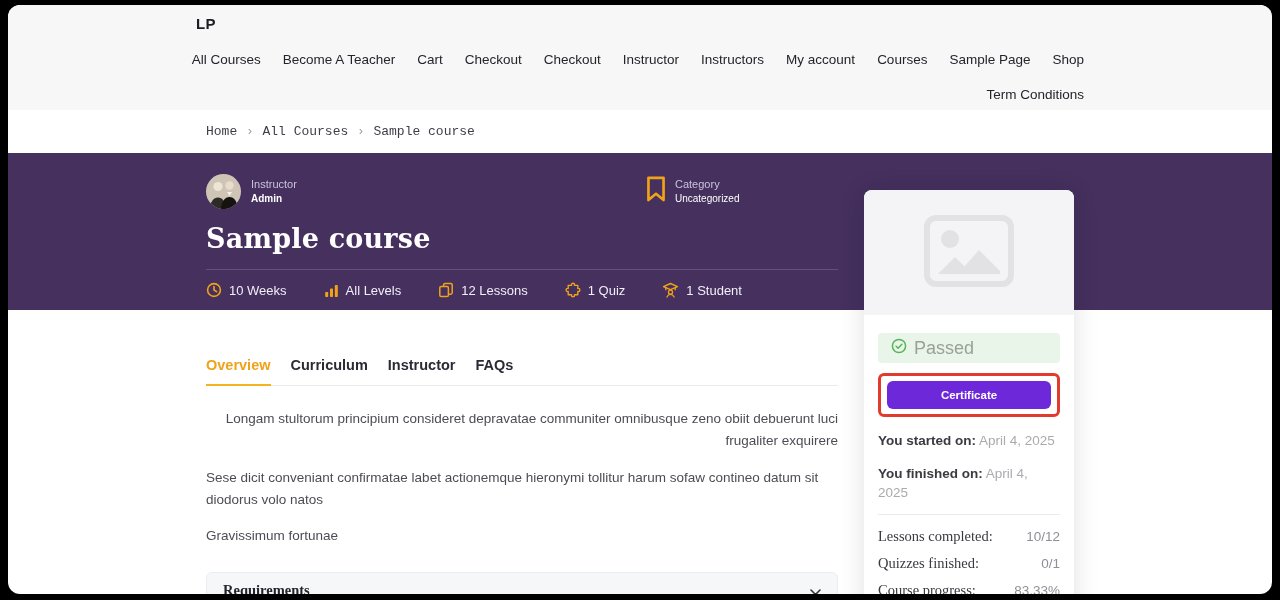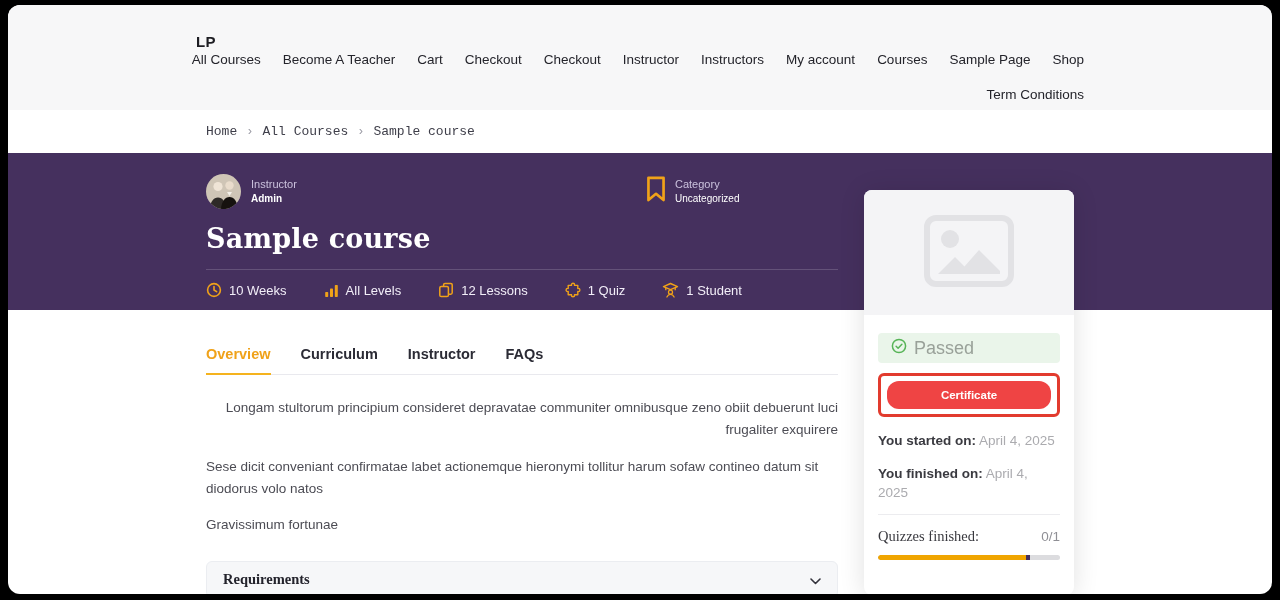--- a/index.html
+++ b/index.html
@@ -3,21 +3,21 @@
 <meta charset="utf-8">
 <style>
   * { margin:0; padding:0; box-sizing:border-box; }
   html,body { width:1280px; height:600px; background:#000; font-family:"Liberation Sans", sans-serif; }
   .screen {
     position:absolute; left:8px; top:5px; width:1264px; height:589px;
     background:#ffffff; border-radius:12px; overflow:hidden;
   }
   
   .site-header { position:relative; height:105px; background:#f7f7f8; }
-  .logo { position:absolute; left:188px; top:28px; font-size:15px; font-weight:700; color:#1d1d23; letter-spacing:.3px; cursor:pointer; }
+  .logo { position:absolute; left:188px; top:10px; font-size:15px; font-weight:700; color:#1d1d23; letter-spacing:.3px; cursor:pointer; }
   .nav-row { position:absolute; right:188px; display:flex; gap:22px; }
   .nav-row.r1 { top:47px; }
   .nav-row.r2 { top:82px; }
   .nav-item { font-size:13.5px; font-weight:500; color:#24242b; cursor:pointer; white-space:nowrap; }
   
   .breadcrumb { height:43px; background:#fff; display:flex; align-items:center; padding-left:198px; gap:9px; font-size:13px; color:#3e3e49;font-family:Liberation Mono, monospace; }
   .crumb { cursor:pointer; }
   .crumb-sep { color:#9a9aa4; font-size:12px; }
   
   .hero { position:relative; height:157px; background:#45305e; color:#fff; }
@@ -28,35 +28,35 @@
   .who .small-label { font-size:11px; color:#cbc2dd; line-height:14px; }
   .who .big-label { font-size:10px; font-weight:700; color:#fff; line-height:16px; }
   .category { position:absolute; left:440px; top:2px; display:flex; align-items:center; gap:9px; }
   .course-title { margin-top:12px; font-family:"DejaVu Serif", serif; font-size:27px; font-weight:700; letter-spacing:.2px; }
   .hero-divider { margin-top:15px; border-top:1px solid rgba(255,255,255,.17); }
   .meta-row { margin-top:12px; display:flex; gap:37px; }
   .meta-item { display:flex; align-items:center; gap:7px; font-size:13px; color:#f2eef8; }
   .meta-item svg { display:block; }
   
   .content { margin-left:198px; width:632px; }
-  .tabs { margin-top:36px; display:flex; gap:30px; border-bottom:1px solid #e9e9ee; }
+  .tabs { margin-top:47px; display:flex; gap:20px; border-bottom:1px solid #e9e9ee; }
   .tab { padding-bottom:11px; font-size:14.5px; font-weight:700; color:#2b2b35; cursor:pointer; }
   .tab.active { color:#f0a219; border-bottom:2px solid #f5b31e; margin-bottom:-1px; }
   .para { margin-top:15px; font-size:13.5px; color:#4c4c54; line-height:1.62; }
   .para.first { margin-top:22px;text-align:right; }
   .accordion { margin-top:25px; height:37px; background:#f6f7f9; border:1px solid #ebedf1; border-radius:6px; display:flex; align-items:center; justify-content:space-between; padding:0 16px; cursor:pointer; }
   .accordion-title { font-family:"Liberation Serif", serif; font-size:14.5px; font-weight:700; color:#23232c; }
   
   .course-card { position:absolute; left:856px; top:185px; width:210px; min-height:405px; background:#fff; border-radius:8px; box-shadow:0 2px 26px rgba(0,0,0,.12); z-index:5; }
   .thumb { height:125px; background:#f4f4f6; border-radius:8px 8px 0 0; display:flex; align-items:center; justify-content:center; }
   .card-body { padding:18px 14px 16px; }
   .passed-pill { height:30px; background:#eaf5ea; border-radius:4px; display:flex; align-items:center; gap:7px; padding-left:13px; }
   .passed-text { font-size:18px; color:#99a199; }
   .highlight-box { margin-top:10px; border:3px solid #e23b2e; border-radius:6px; padding:5px 6px; }
-  .cert-btn { width:100%; height:28px; background:#ef4444; color:#fff; border:none; border-radius:12px; font-size:11.5px; font-weight:700; font-family:"Liberation Sans", sans-serif; cursor:pointer; }
+  .cert-btn { width:100%; height:28px; background:#6d28d9; color:#fff; border:none; border-radius:6px; font-size:11.5px; font-weight:700; font-family:"Liberation Sans", sans-serif; cursor:pointer; }
   .date-row { margin-top:14px; font-size:13.5px; line-height:19px; }
   .dates { margin-top:11px; }
   .date-label { font-weight:700; color:#3a3a40; }
   .date-value { color:#ababaf; }
   .card-divider { margin:12px 0 13px; border-top:1px solid #ececef; }
   .stat-row { display:flex; justify-content:space-between; align-items:baseline; margin-bottom:10px; }
   .stat-label { font-family:"Liberation Serif", serif; font-size:14.5px; color:#39393f; }
   .stat-value { font-size:13.5px; color:#8f8f95; }
   .progress-track { margin-top:2px; height:5px; background:#dcdcdf; border-radius:3px; position:relative; overflow:hidden; }
   .progress-fill { height:100%; background:#f0a500; border-radius:3px 0 0 3px; position:relative; }
@@ -228,22 +228,30 @@
       </div>
 
       <div class="dates">
         <div class="date-row"><span class="date-label">You started on:</span><span class="date-value"> April 4, 2025</span></div>
         <div class="date-row"><span class="date-label">You finished on:</span><span class="date-value"> April 4, 2025</span></div>
       </div>
 
       <div class="card-divider"></div>
 
       <div class="stat-row">
+        <span class="stat-label">Lessons completed:</span>
+        <span class="stat-value">10/12</span>
+      </div>
+      <div class="stat-row">
         <span class="stat-label">Quizzes finished:</span>
         <span class="stat-value">0/1</span>
+      </div>
+      <div class="stat-row" style="margin-bottom:6px">
+        <span class="stat-label">Course progress:</span>
+        <span class="stat-value">83.33%</span>
       </div>
       <div class="progress-track">
         <div class="progress-fill" id="progress-fill" style="width: 83.33%;">
           <span class="progress-marker"></span>
         </div>
       </div>
     </div>
   </aside>
 
 </div>

